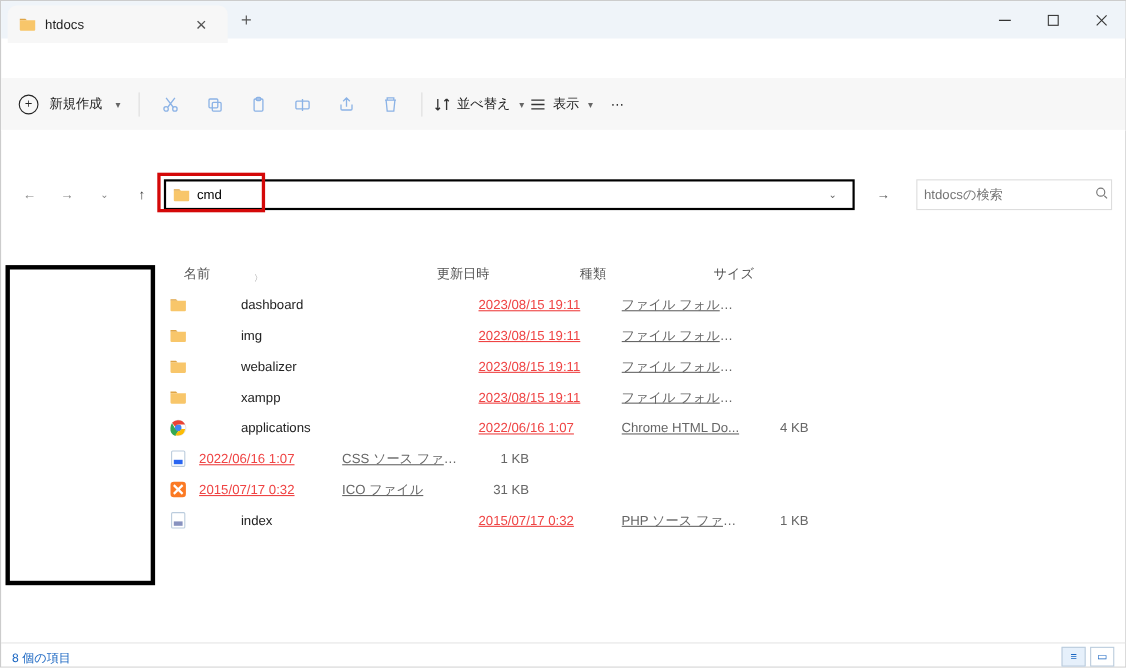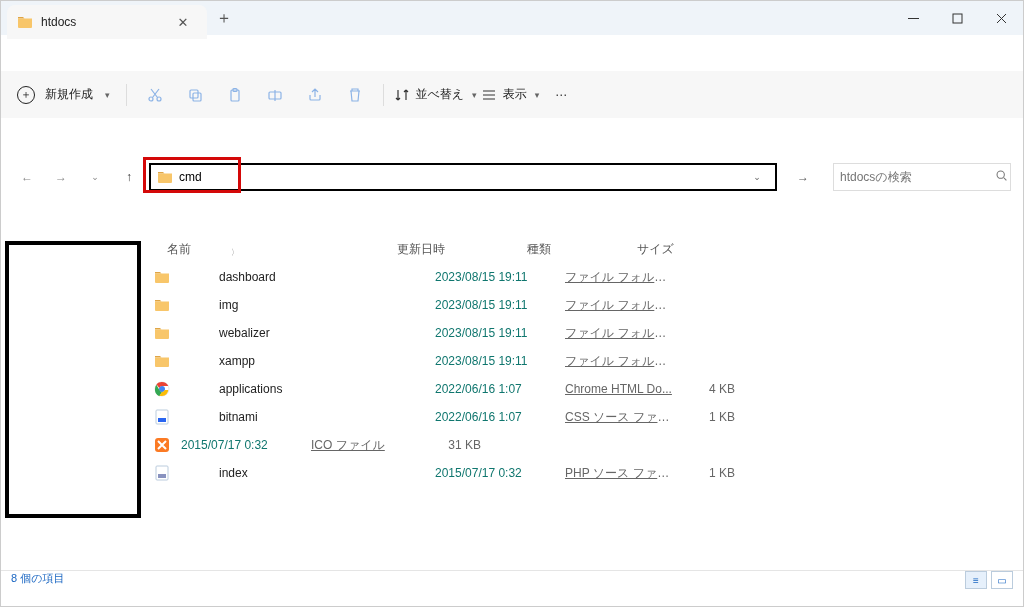--- a/index.html
+++ b/index.html
@@ -43,32 +43,32 @@
 
     .content { flex: 1; display: flex; overflow: hidden; }
     .sidebar { width: 140px; border-right: 0; position: relative; }
     .sidebar-mask { position: absolute; top: 6px; left: 4px; right: 0; bottom: 16px; border: 4px solid #000; background: #fff; }
 
     .filepane { flex: 1; display: flex; flex-direction: column; }
     .cols { display: flex; height: 28px; align-items: center; border-bottom: 0; color: #555; font-size: 12px; padding-left: 26px; }
     .col-name { width: 230px; display:flex; align-items:flex-end; gap:40px;}
     .col-date { width: 130px; }
     .col-type { width: 110px; }
-    .col-size { width: 60px; text-align: left; }
+    .col-size { width: 60px; text-align: center; }
     .sort-caret { font-size: 8px; color: #888; }
 
     .rows { flex: 1; overflow: auto; }
     .row { display: flex; height: 28px; align-items: center; padding-left: 12px; font-size: 12px; }
     .row .icon { width: 18px; height: 18px; margin-right: 10px; flex-shrink: 0; display:flex; align-items:center; justify-content:center; }
     .row .name { width: 216px; color: #222; margin-left: 38px; }
-    .row .date { width: 130px; color: #0f766e; }
+    .row .date { width: 130px; color: #ef4444; text-decoration: underline; }
     .row .type { width: 110px; color: #666; white-space: nowrap; overflow: hidden; text-overflow: ellipsis; text-decoration: underline; }
     .row .size { width: 60px; color: #666; text-align: right; }
 
-    .statusbar { height: 36px; border-top: 1px solid #e5e5e5; display: flex; align-items: flex-start; padding: 0 10px; font-size: 11px; color: #1a66c2; }
+    .statusbar { height: 22px; border-top: 1px solid #e5e5e5; display: flex; align-items: flex-end; padding: 0 10px; font-size: 11px; color: #1a66c2; }
     .status-right { margin-left: auto; display: flex; gap: 4px; }
     .viewbtn { width: 22px; height: 18px; border: 1px solid #bcd; display: flex; align-items: center; justify-content: center; color: #1a66c2; font-size: 10px; }
     .viewbtn.active { background: #e6f0fb; }
 
     .folder-svg { fill: #f8c66a; }
     .folder-tab { fill: #dfa546; }
   </style>
 </head>
 <body>
 
@@ -270,21 +270,20 @@
             <span class="type">Chrome HTML Do...</span>
             <span class="size">4 KB</span>
           </div>
           <div class="row">
             <span class="icon">
               <svg width="16" height="16" viewBox="0 0 16 16">
                 <rect x="2" y="1" width="12" height="14" rx="1" fill="#fff" stroke="#bcd" stroke-width="1"></rect>
                 <rect x="4" y="9" width="8" height="4" fill="#2965f1"></rect>
               </svg>
             </span>
-            <span class="name">bitnami</span>
             <span class="date">2022/06/16 1:07</span>
             <span class="type">CSS ソース ファイル</span>
             <span class="size">1 KB</span>
           </div>
           <div class="row">
             <span class="icon">
               <svg width="16" height="16" viewBox="0 0 16 16">
                 <rect x="1" y="1" width="14" height="14" rx="3" fill="#fb7a24"></rect>
                 <path d="M4 4l8 8M12 4l-8 8" stroke="#fff" stroke-width="2"></path>
               </svg>

